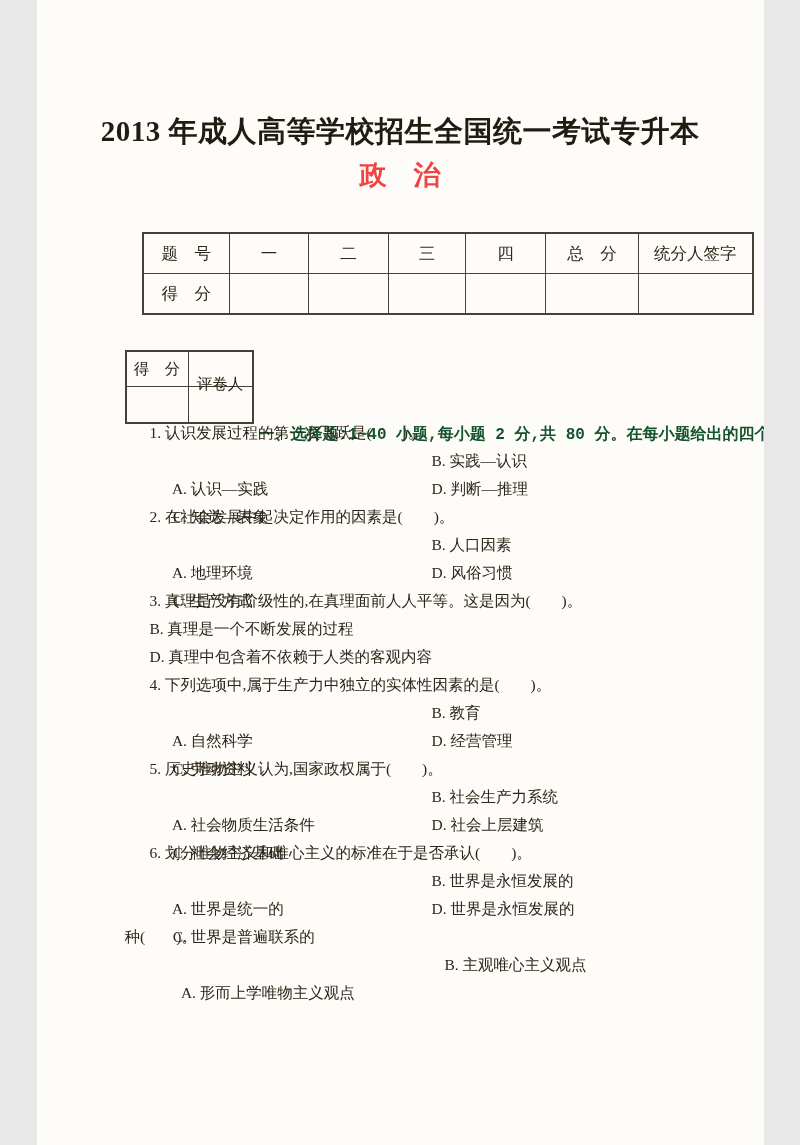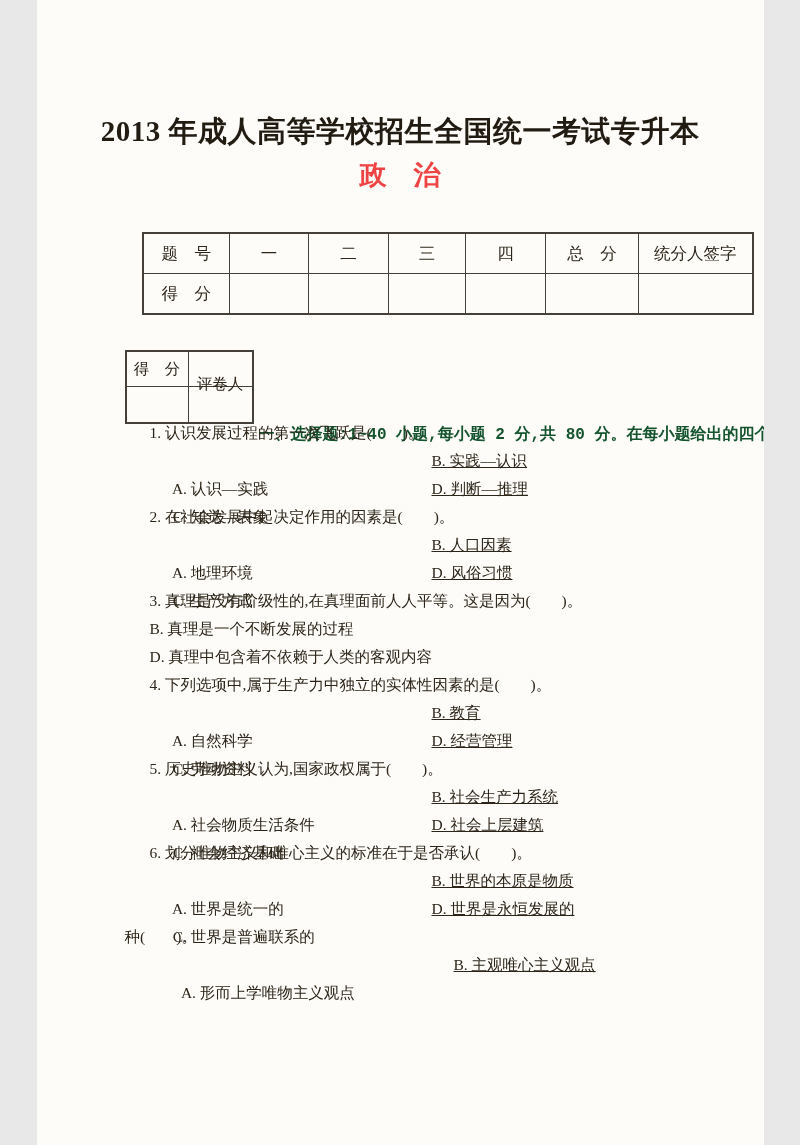--- a/index.html
+++ b/index.html
@@ -103,26 +103,25 @@
     position: relative;
     height: 28px;
     line-height: 28px;
     white-space: pre;
     padding-left: 113px;
   }
   .line .opt-b {
     position: absolute;
     left: 395px; top: 0;
     white-space: pre;
-    text-decoration: underline;
   }
   .q7-stem1 { padding-left: 118px; letter-spacing: 1.6px; }
   .q7-stem2 { padding-left: 88px; }
   .q7-opts  { padding-left: 122px; }
-  .q7-opts .opt-b { left: 417px; }
+  .q7-opts .opt-b { left: 408px; }
 </style>
 </head>
 <body>
 
 <div class="page">
 
   <div class="title">2013 年成人高等学校招生全国统一考试专升本</div>
   <div class="subject">政　治</div>
 
   <table class="score-table">
@@ -210,21 +209,21 @@
       <span class="opt-b">B. 社会生产力系统</span>
     </div>
     <div class="line">
       <span>C. 社会经济基础</span>
       <span class="opt-b">D. 社会上层建筑</span>
     </div>
 
     <div class="line">6. 划分唯物主义和唯心主义的标准在于是否承认(　　)。</div>
     <div class="line">
       <span>A. 世界是统一的</span>
-      <span class="opt-b">B. 世界的本原是物质</span>
+      <span class="opt-b">B. 世界是永恒发展的</span>
     </div>
     <div class="line">
       <span>C. 世界是普遍联系的</span>
       <span class="opt-b">D. 世界是永恒发展的</span>
     </div>
 
     <div class="line q7-stem2">种(　　)。</div>
     <div class="line q7-opts">
       <span>A. 形而上学唯物主义观点</span>
       <span class="opt-b">B. 主观唯心主义观点</span>

